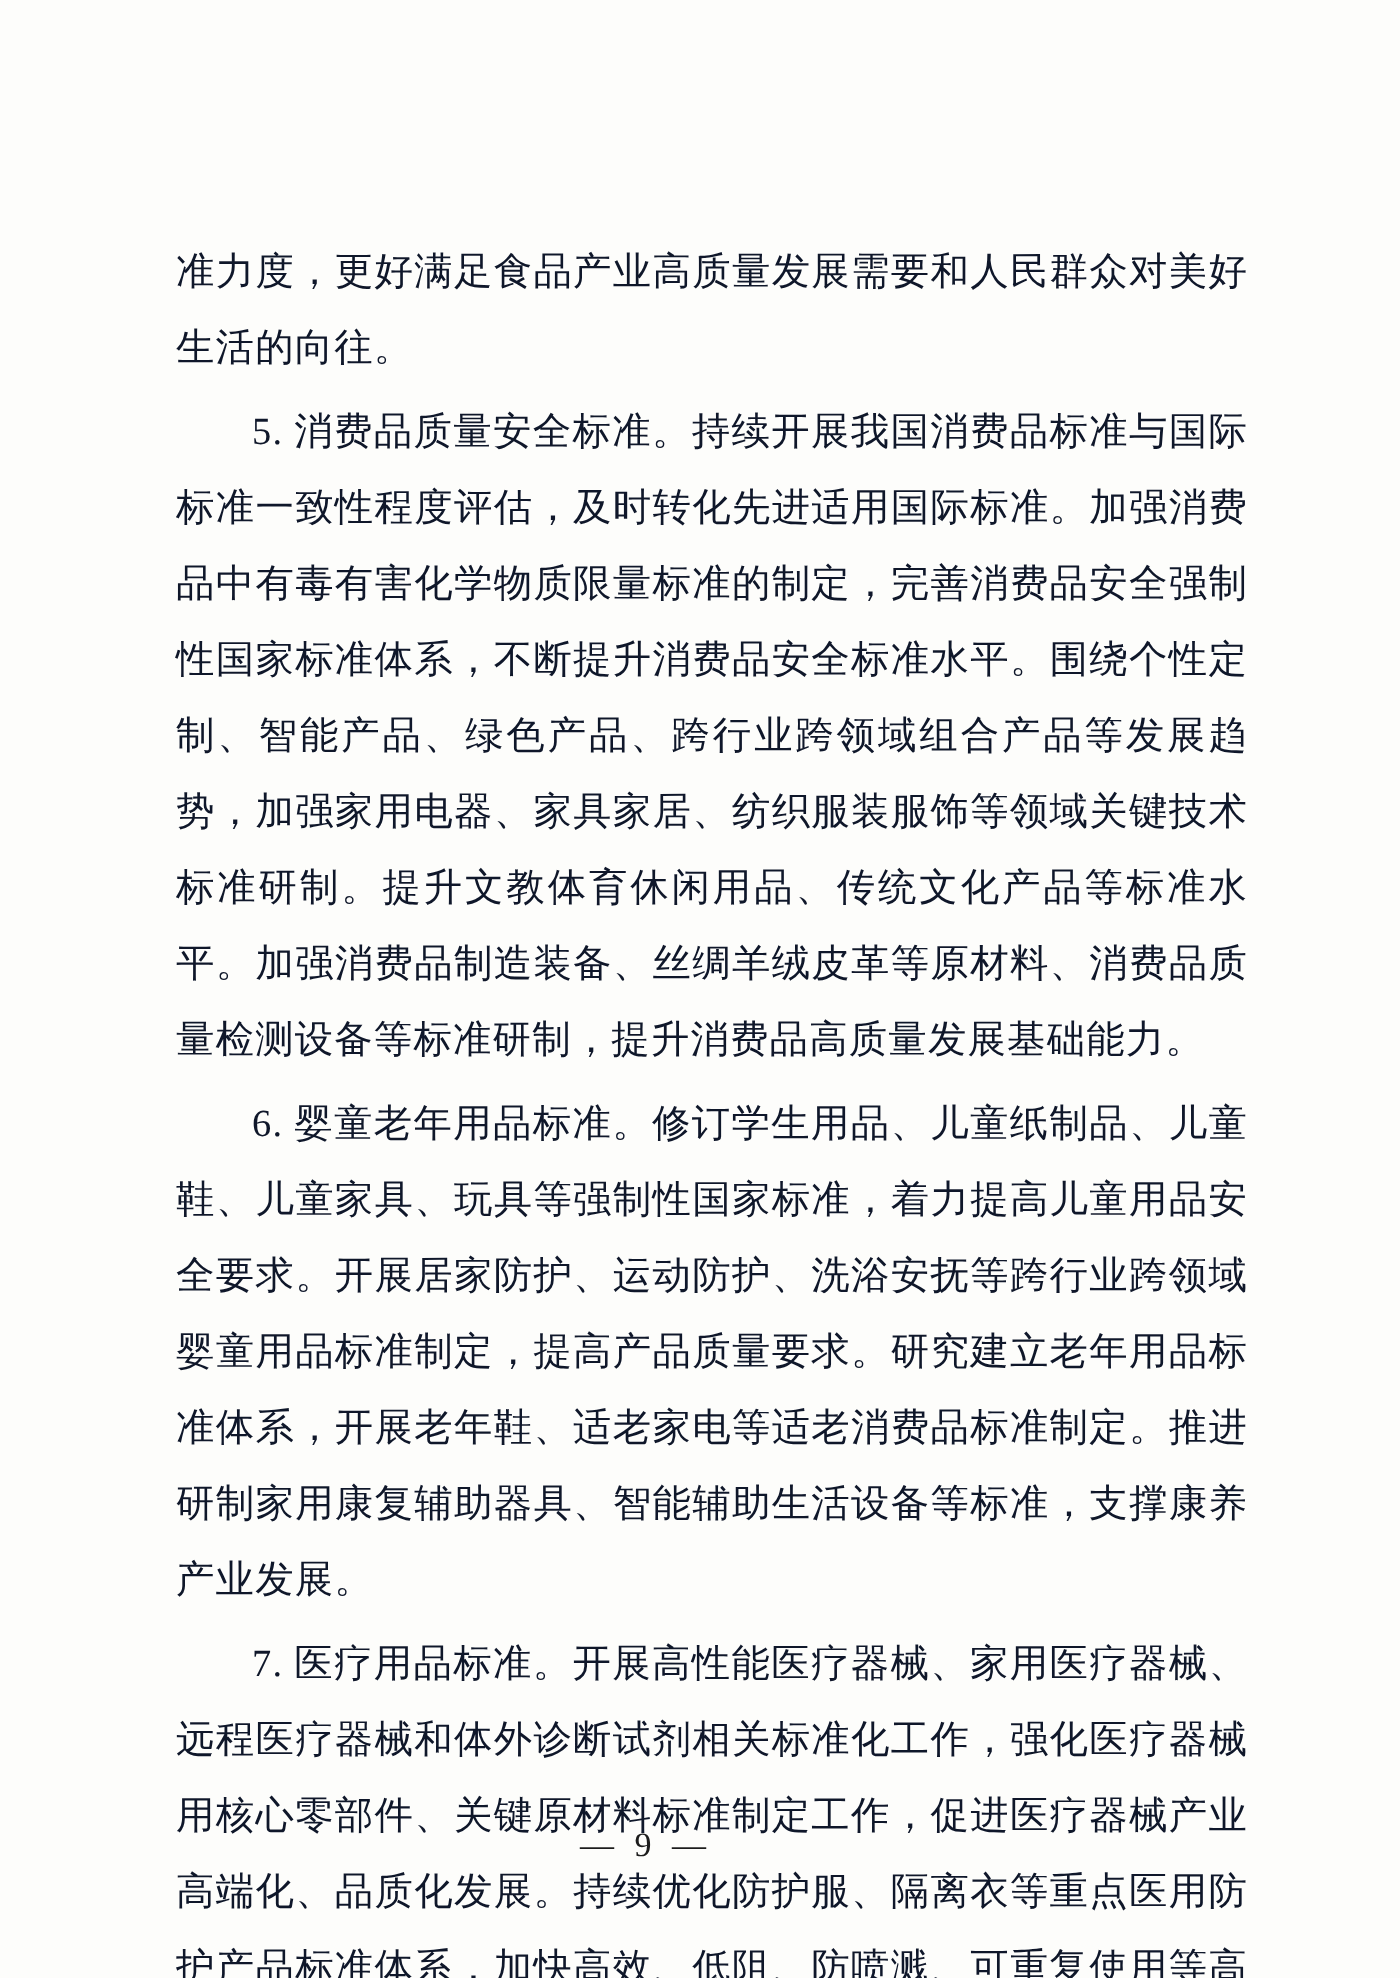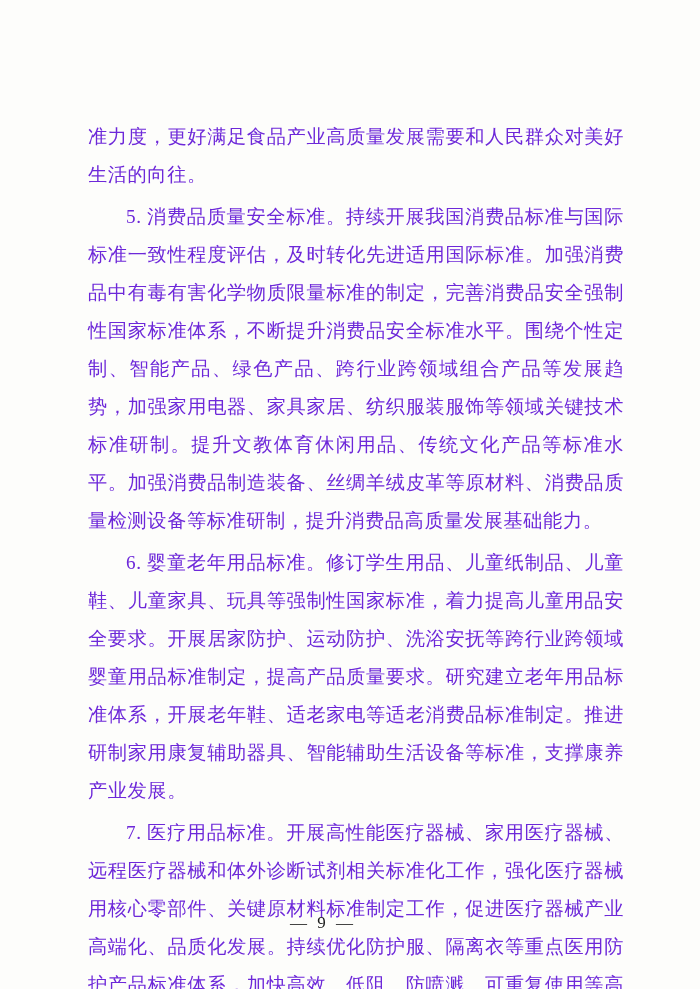--- a/index.html
+++ b/index.html
@@ -27,21 +27,21 @@
     top: 118px;
     width: 536px;
   }
   .para {
     margin: 0 0 4px 0;
     font-size: 19.2px;
     line-height: 38px;
     letter-spacing: 0.6px;
     text-align: justify;
     text-justify: inter-ideograph;
-    color: #6d28d9;
+    color: #0f172a;
   }
   .para.indent {
     text-indent: 38px;
   }
   .footer {
     position: absolute;
     left: 0;
     right: 0;
     bottom: 56px;
     text-align: center;

